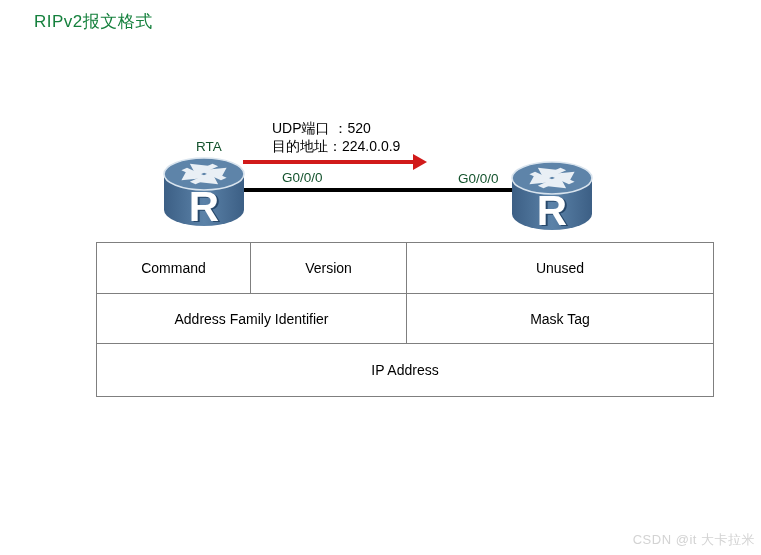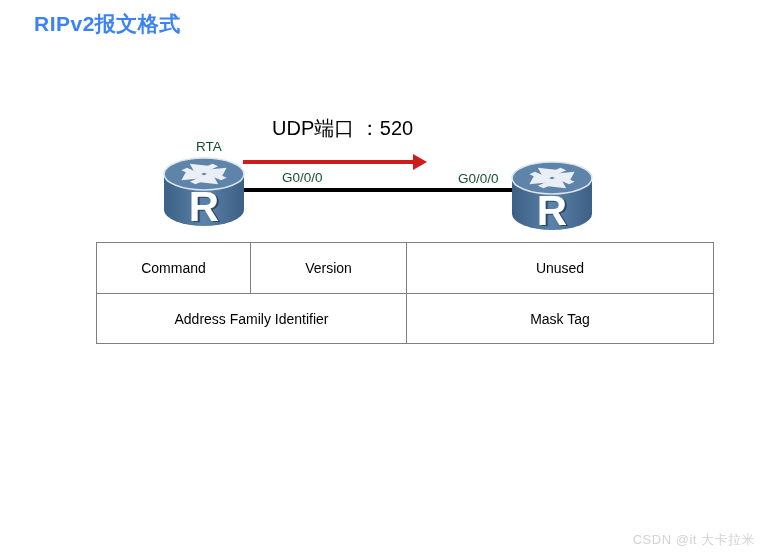--- a/index.html
+++ b/index.html
@@ -2,28 +2,28 @@
 <html><head>
 <meta charset="utf-8">
 <style>
   html,body{margin:0;padding:0;background:#fff;}
   .stage{
     position:relative;width:761px;height:555px;background:#ffffff;
     font-family:"Liberation Sans",sans-serif;overflow:hidden;
   }
   .slide-title{
     position:absolute;left:34px;top:10px;
-    font-size:21px;font-weight:bold;color:#3b82f6;letter-spacing:.5px;
+    font-size:17px;font-weight:normal;color:#15803d;letter-spacing:.5px;
     white-space:nowrap;
   }
   .lbl{position:absolute;font-size:13.5px;color:#14532d;white-space:nowrap;}
   .router-name{width:46px;text-align:center;}
   .anno{
     position:absolute;left:272px;top:119px;
-    font-size:20px;line-height:18px;color:#000;white-space:nowrap;
+    font-size:14px;line-height:18px;color:#000;white-space:nowrap;
   }
   .red-arrow-line{position:absolute;left:243px;top:160px;width:170px;height:4px;background:#d11a1a;}
   .red-arrow-head{
     position:absolute;left:413px;top:154px;width:0;height:0;
     border-top:8px solid transparent;border-bottom:8px solid transparent;
     border-left:14px solid #d11a1a;
   }
   .link-line{position:absolute;left:244px;top:188px;width:270px;height:4px;background:#000;}
   .router{position:absolute;}
   .router-a{left:162px;top:153px;}
@@ -45,20 +45,21 @@
 </style>
 </head>
 <body>
 
 <div class="stage">
 
   <div class="slide-title">RIPv2报文格式</div>
 
   <div class="anno">
     <div>UDP端口 ：520</div>
+    <div>目的地址：224.0.0.9</div>
   </div>
 
   <div class="red-arrow-line"></div>
   <div class="red-arrow-head"></div>
 
   <div class="link-line"></div>
 
   <div class="lbl router-name" style="left:186px;top:139px;">RTA</div>
   <div class="lbl router-name" style="left:504px;top:140px;margin-top:36px;">RTB</div>
 
@@ -115,18 +116,21 @@
     <tbody>
       <tr class="r1">
         <td>Command</td>
         <td>Version</td>
         <td colspan="2">Unused</td>
       </tr>
       <tr class="r2">
         <td colspan="2">Address Family Identifier</td>
         <td colspan="2">Mask Tag</td>
       </tr>
+      <tr class="r3">
+        <td colspan="4">IP Address</td>
+      </tr>
     </tbody>
   </table>
 
   <div class="watermark">CSDN @it 大卡拉米</div>
 
 </div>
 
 </body></html>

